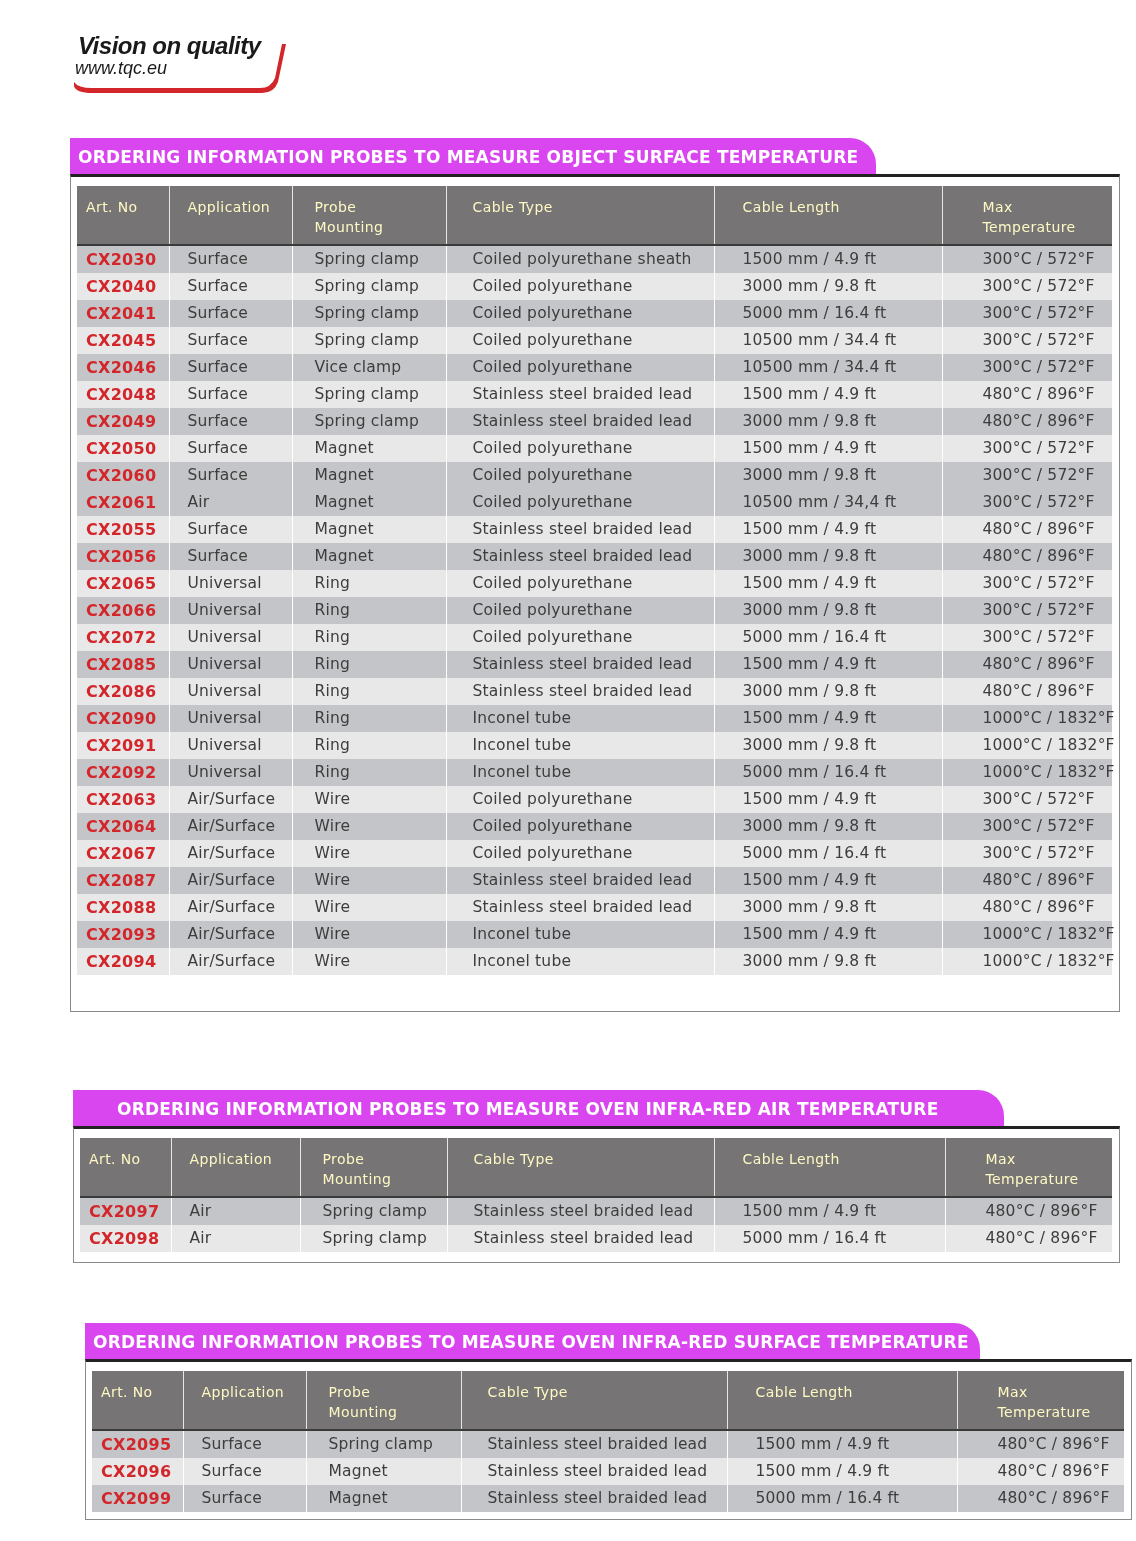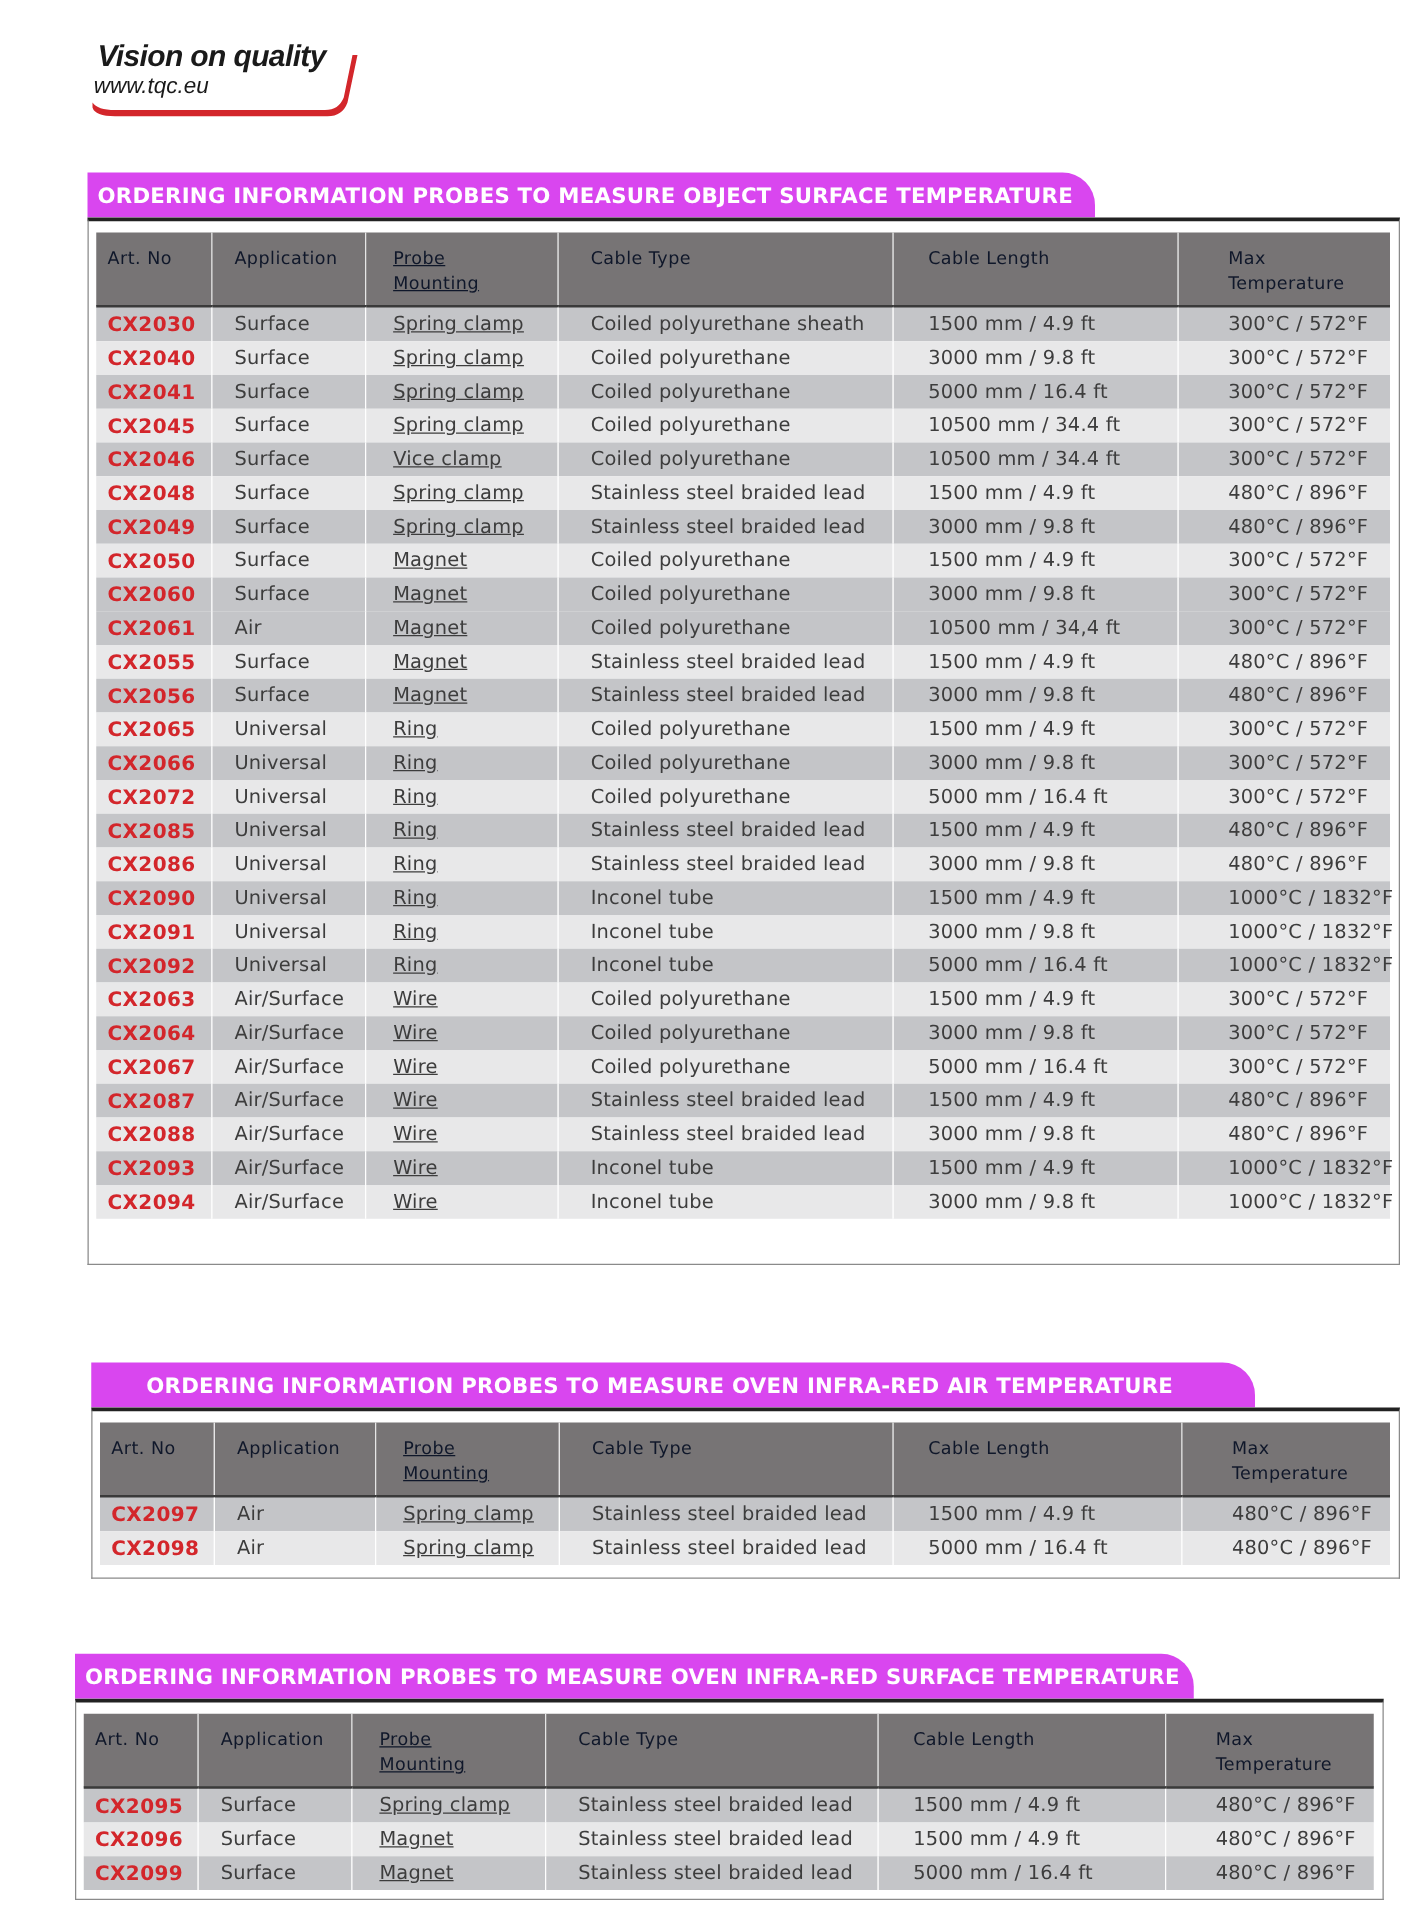--- a/index.html
+++ b/index.html
@@ -7,30 +7,30 @@
 
   .logo { position: absolute; left: 72px; top: 30px; width: 220px; height: 68px; text-align: center; }
   .logo .tagline { position: absolute; left: 6px; top: 2px; font-family: "Liberation Sans", sans-serif; font-weight: bold; font-style: italic; font-size: 24px; color: #1a1a1a; letter-spacing: -0.5px; white-space: nowrap; }
   .logo .url { position: absolute; left: 3px; top: 28px; font-family: "Liberation Sans", sans-serif; font-style: italic; font-size: 18px; color: #1a1a1a; white-space: nowrap; }
   .logo svg { position: absolute; left: 0; top: 0; }
 
   .section { position: absolute; left: 70px; width: 1050px; }
   .section .tab { position: absolute; left: 0; top: 0; height: 36px; background: #d946ef; border-top-right-radius: 26px; color: #ffffff; font-family: "DejaVu Sans", sans-serif; font-weight: bold; font-size: 17px; line-height: 38px; padding-left: 8px; white-space: nowrap; letter-spacing: 0.2px; }
   .section .frame { position: absolute; left: 0; right: 0; top: 36px; border: 1px solid #8a8a8a; border-top: 3px solid #222222; background: #ffffff; }
   .section table { position: absolute; left: 7px; top: 9px; border-collapse: collapse; table-layout: fixed; }
-  .section th { background: #777475; color: #0f172a; font-weight: normal; font-size: 14px; text-align: left; vertical-align: top; padding: 11px 0 0 0; height: 47px; border-right: 1px solid #e6e6e6; border-bottom: 2px solid #3a3a3a; line-height: 20px; letter-spacing: 0.4px; }
+  .section th { background: #777475; color: #fef9c3; font-weight: normal; font-size: 14px; text-align: left; vertical-align: top; padding: 11px 0 0 0; height: 47px; border-right: 1px solid #e6e6e6; border-bottom: 2px solid #3a3a3a; line-height: 20px; letter-spacing: 0.4px; }
   .section th:last-child { border-right: none; }
   .section td { font-size: 15.5px; height: 27px; padding: 0; border-right: 1px solid #ffffff; white-space: nowrap; color: #3d3d3d; line-height: 27px; letter-spacing: 0.2px; }
   .section td:last-child { border-right: none; }
   .section tr.odd td { background: #c4c5c8; }
   .section tr.even td { background: #e8e8e9; }
   .section td.art { color: #d3262b; font-weight: bold; font-size: 16px; padding-left: 9px; letter-spacing: 0.3px; }
   .section th.art { padding-left: 9px; }
   .c-app { padding-left: 18px !important; }
-  .c-mount { padding-left: 22px !important; text-decoration: underline; }
+  .c-mount { padding-left: 22px !important; }
   .c-cable { padding-left: 26px !important; }
   .c-len { padding-left: 28px !important; }
   .c-temp { padding-left: 40px !important; }
 </style>
 </head>
 <body>
 
 <div class="logo">
   <svg width="220" height="68">
     <path d="M2 56 Q 4 63 20 63 L 190 63 Q 202 63 206 52 L 214 14 L 210 14 L 203 48 Q 199 58 188 58 L 20 58 Q 6 58 2 52 Z" fill="#d3262b"></path>
@@ -320,21 +320,21 @@
             <td class="c-mount">Spring clamp</td>
             <td class="c-cable">Stainless steel braided lead</td>
             <td class="c-len">5000 mm / 16.4 ft</td>
             <td class="c-temp">480°C / 896°F</td>
           </tr>
         </tbody>
     </table>
   </div>
 </div>
 
-<div class="section" id="sec2" style="top:1323px; height:196px; left:60px; width:1047px;">
+<div class="section" id="sec2" style="top:1323px; height:196px; left:85px; width:1047px;">
   <div class="tab" style="width:887px;">ORDERING INFORMATION PROBES TO MEASURE OVEN INFRA-RED SURFACE TEMPERATURE</div>
   <div class="frame" style="height:157px;">
     <table style="width:1032px; left:6px;">
       <colgroup>
           <col style="width:91px">
           <col style="width:123px">
           <col style="width:155px">
           <col style="width:266px">
           <col style="width:230px">
           <col style="width:167px">

